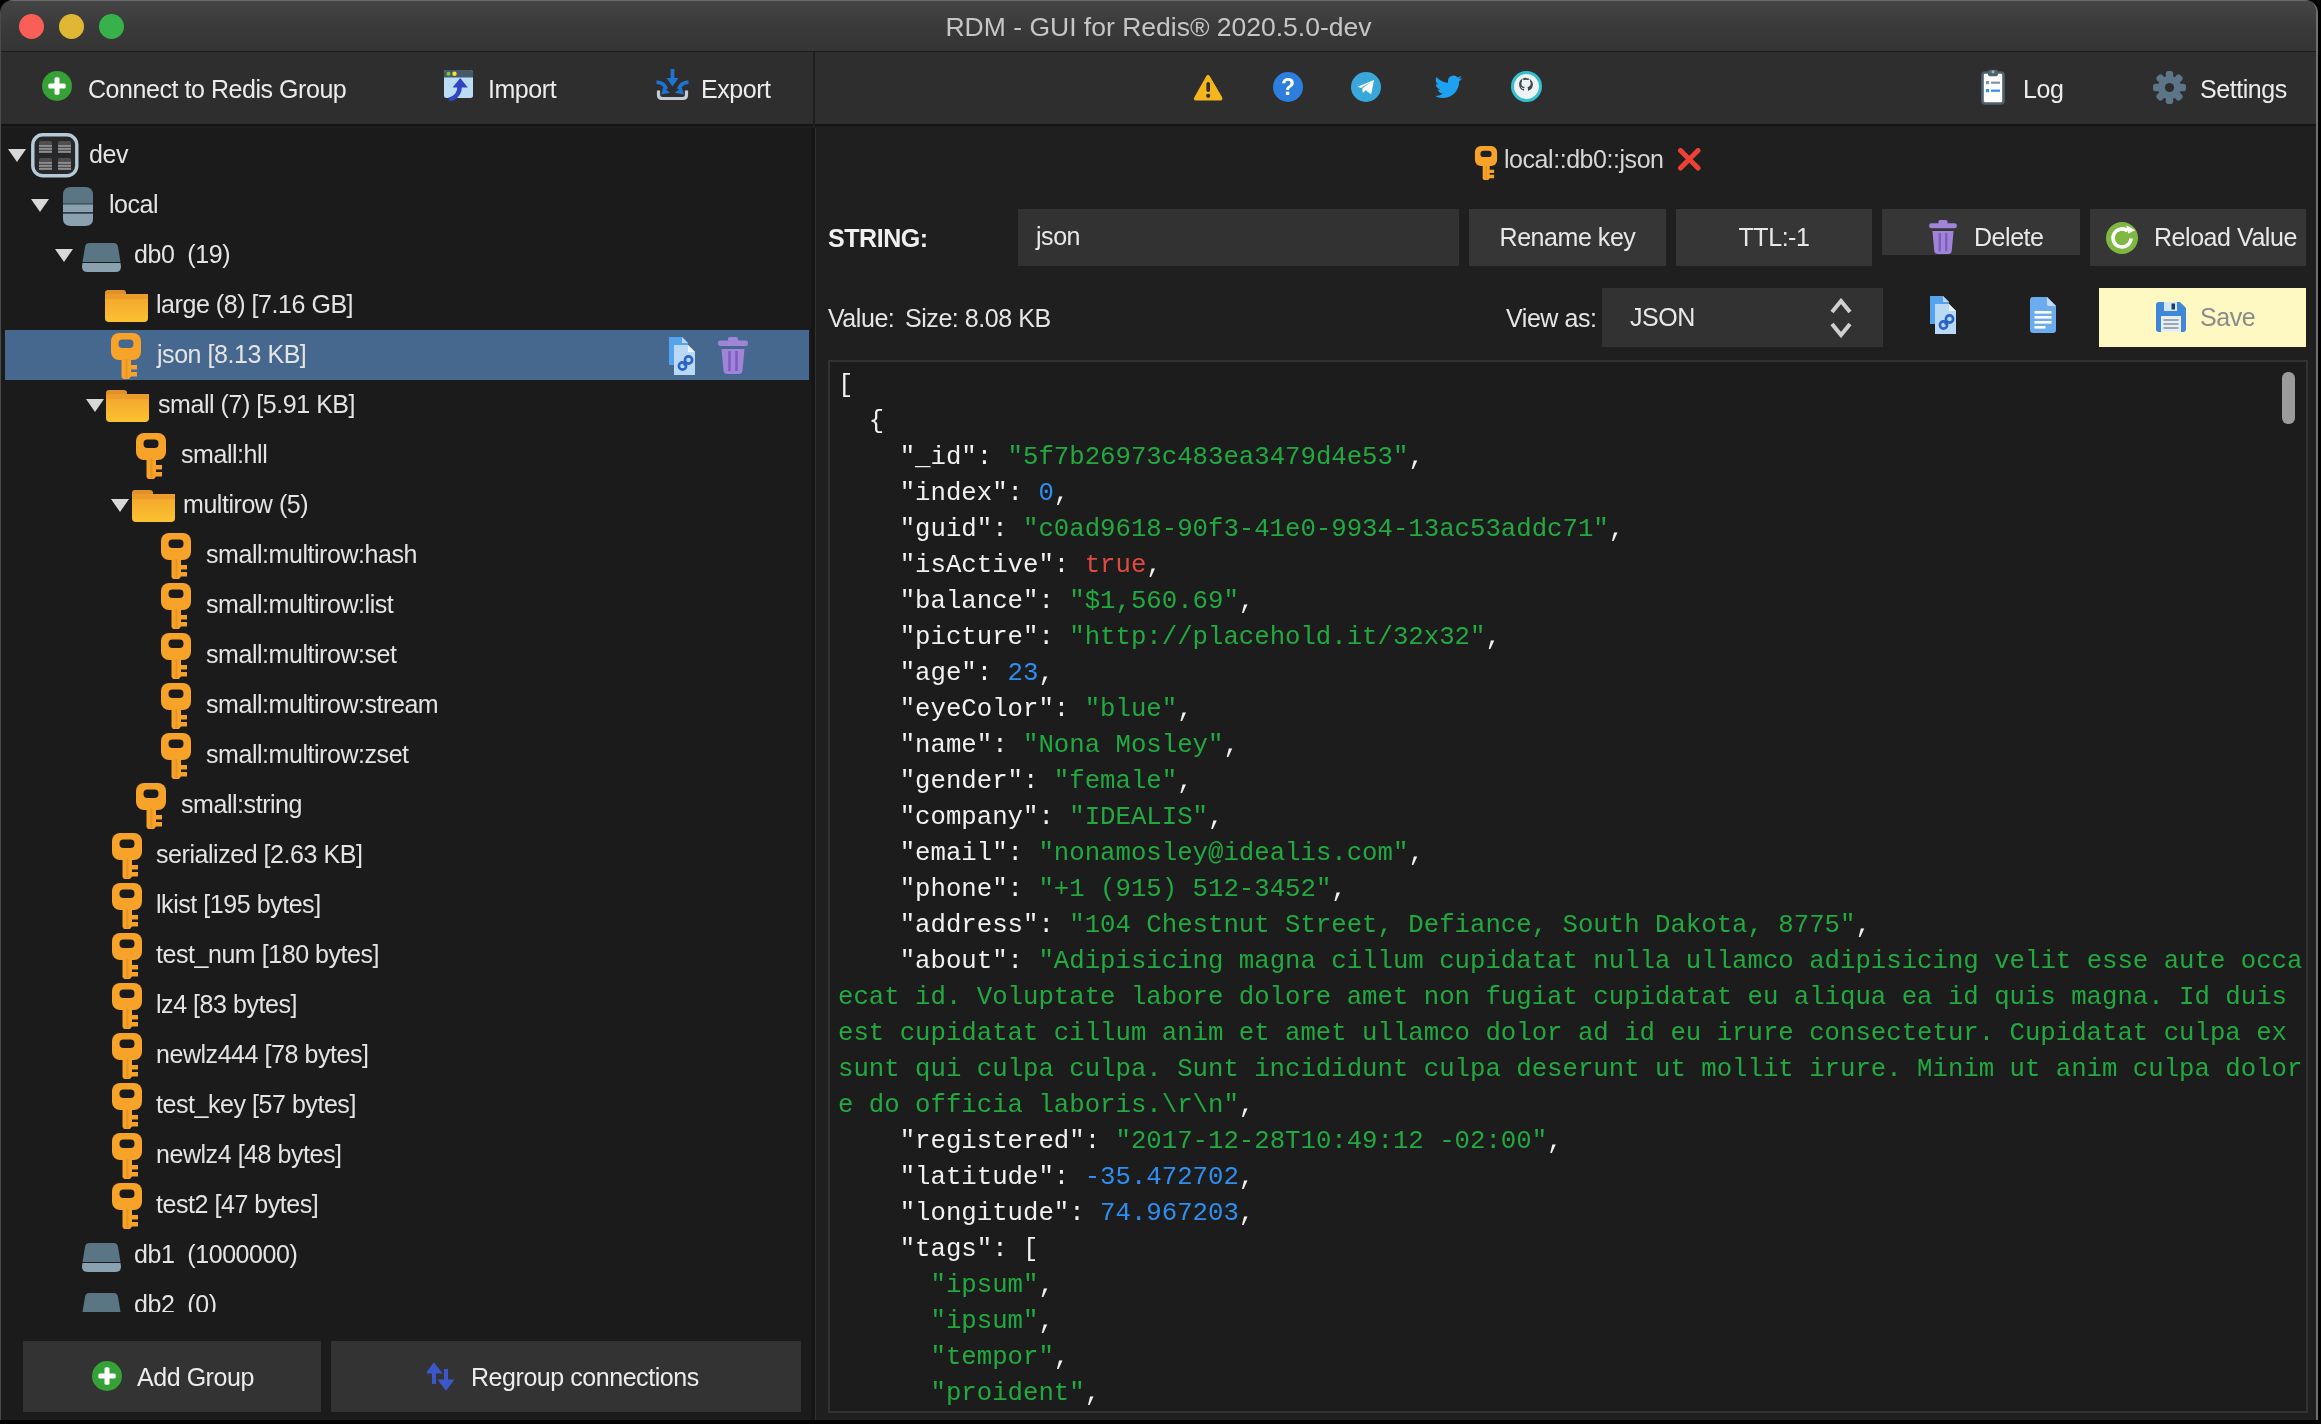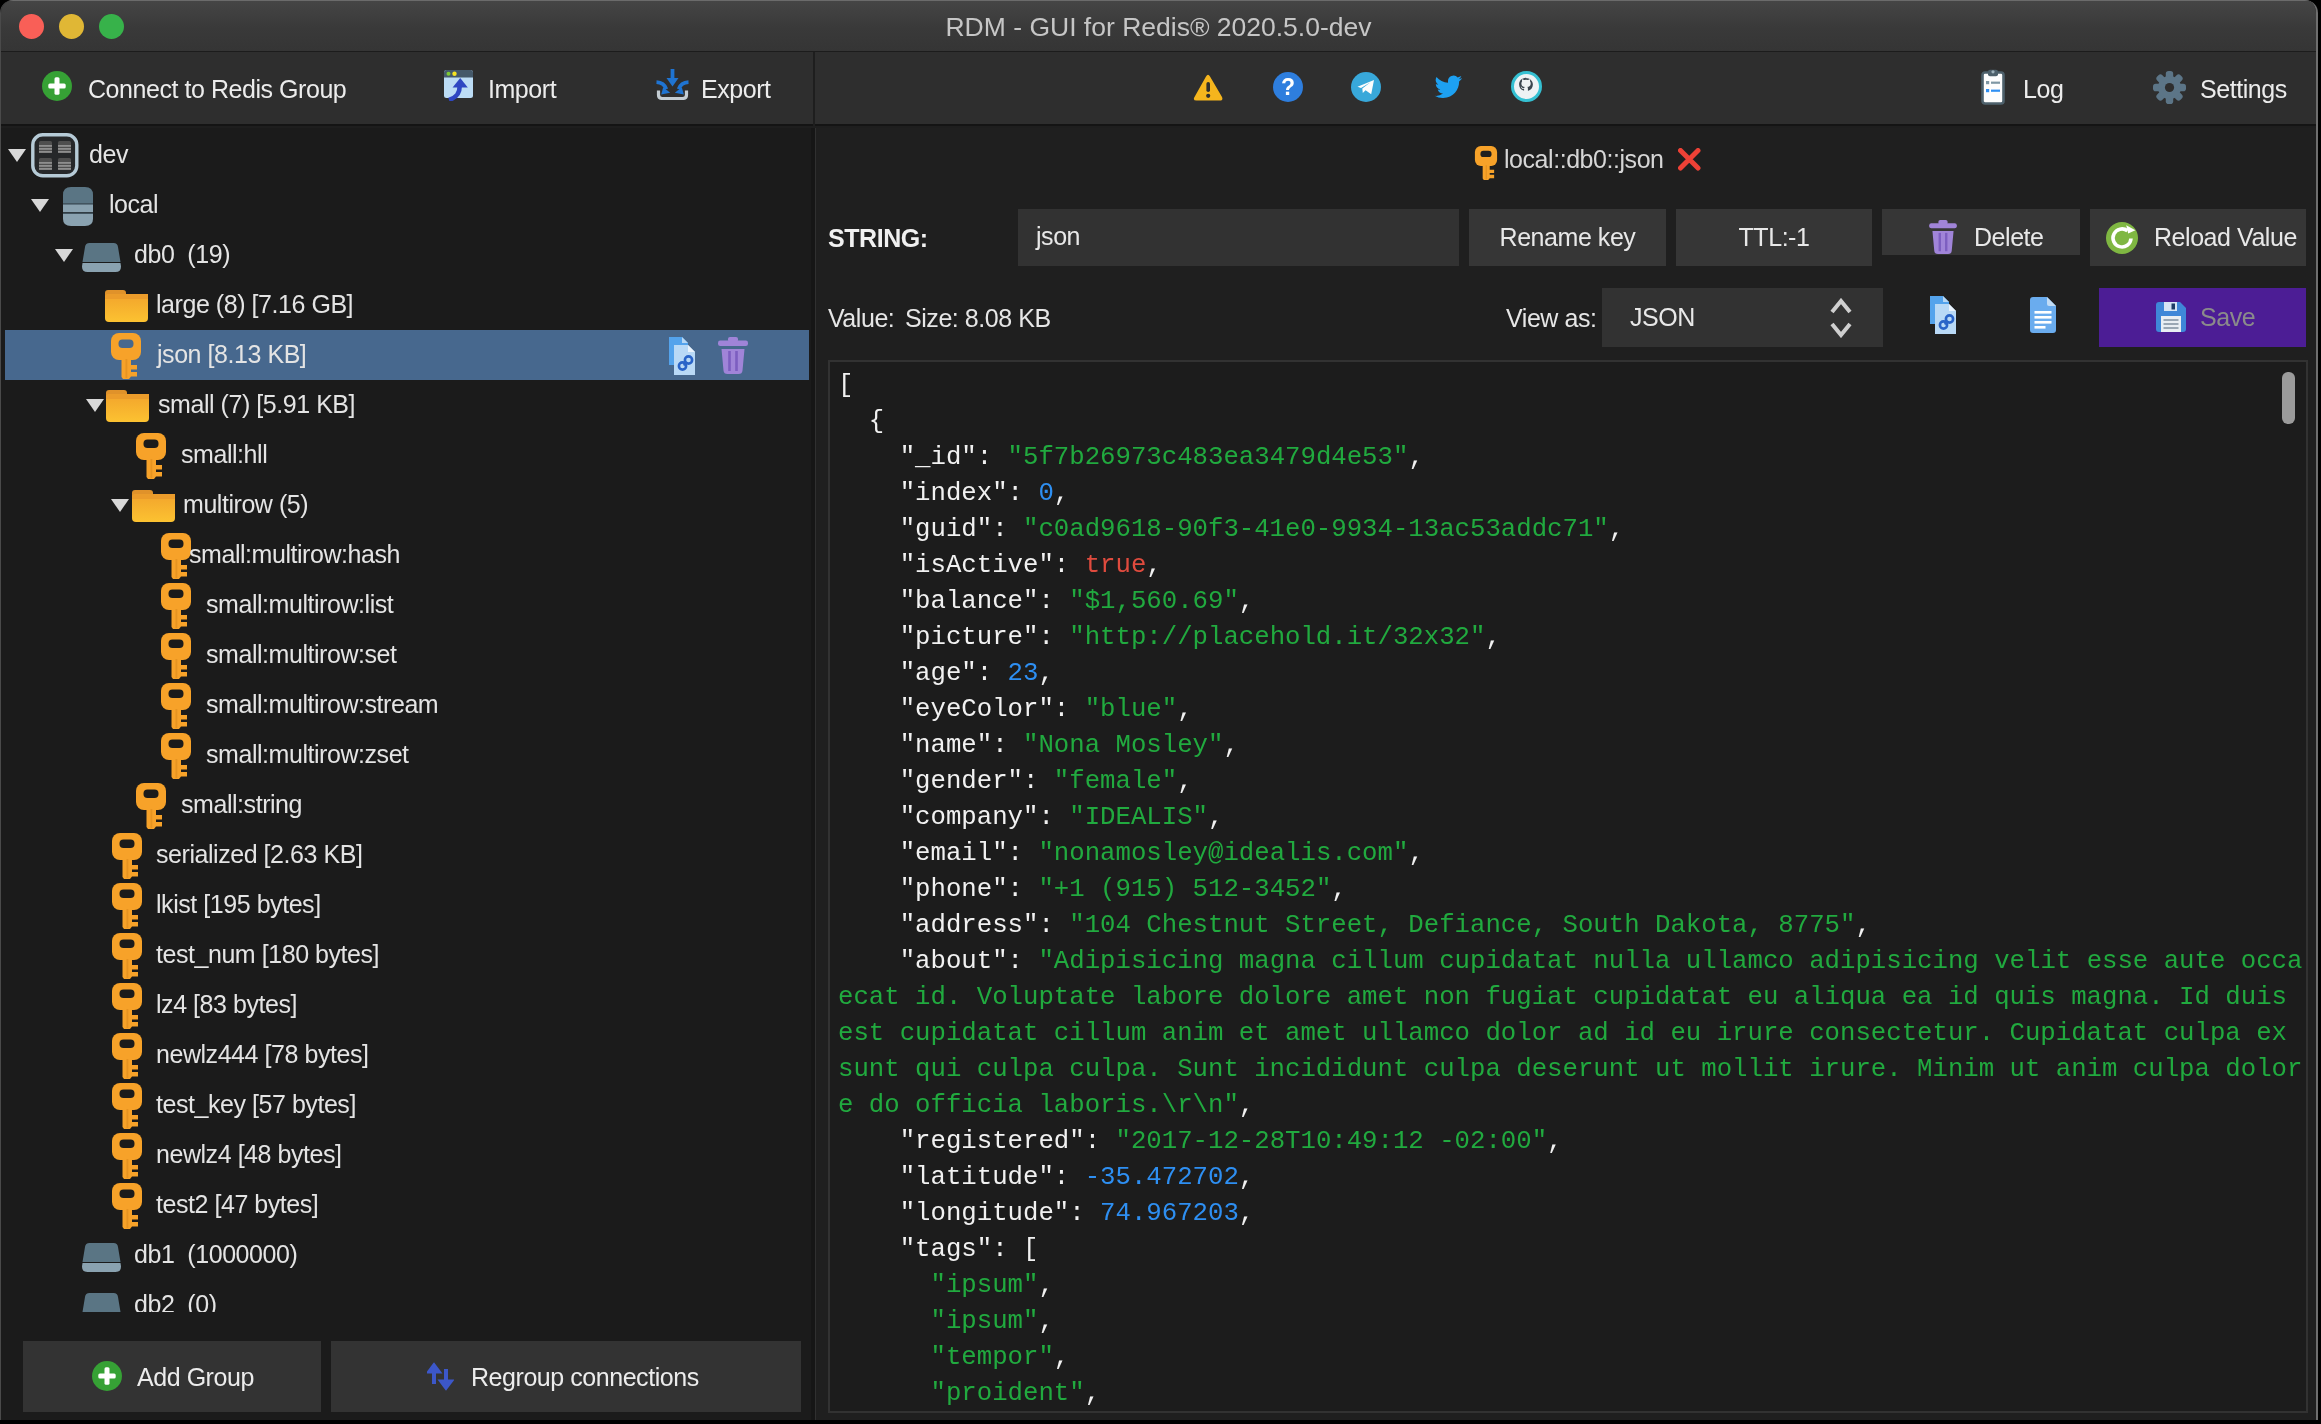--- a/index.html
+++ b/index.html
@@ -235,21 +235,21 @@
           </svg>
           <span class="ttext" style="left:182px">multirow (5)</span>
         </div>
         <div class="trow" style="top:400px">
           <svg class="abs" style="left:159px;top:3px" width="32" height="46" viewBox="0 0 32 46">
             <rect x="1" y="0" width="30" height="27" rx="8" fill="#f7a229"></rect>
             <rect x="8.5" y="6.5" width="15" height="8.5" rx="4" fill="#1b1b1b"></rect>
             <path d="M11.5 26 h9.5 v6 h6 v4.5 h-6 v2.5 h6 v4.5 h-6 L19 46 h-6 l-1.5 -2 Z" fill="#f7a229"></path>
             <path d="M15.5 26 h1.8 v19 h-1.8 Z" fill="#d8871c" opacity=".55"></path>
           </svg>
-          <span class="ttext" style="left:188px">small:multirow:hash</span>
+          <span class="ttext" style="left:205px">small:multirow:hash</span>
         </div>
         <div class="trow" style="top:450px">
           <svg class="abs" style="left:159px;top:3px" width="32" height="46" viewBox="0 0 32 46">
             <rect x="1" y="0" width="30" height="27" rx="8" fill="#f7a229"></rect>
             <rect x="8.5" y="6.5" width="15" height="8.5" rx="4" fill="#1b1b1b"></rect>
             <path d="M11.5 26 h9.5 v6 h6 v4.5 h-6 v2.5 h6 v4.5 h-6 L19 46 h-6 l-1.5 -2 Z" fill="#f7a229"></path>
             <path d="M15.5 26 h1.8 v19 h-1.8 Z" fill="#d8871c" opacity=".55"></path>
           </svg>
           <span class="ttext" style="left:205px">small:multirow:list</span>
         </div>
@@ -451,21 +451,21 @@
         <rect x="17.8" y="26.2" width="5" height="2.6" rx="1.3" fill="#2a64c8" transform="rotate(-45 20.5 27.5)"></rect>
       </svg>
       <svg class="abs" style="left:2029px;top:169px" width="26" height="36" viewBox="0 0 26 36">
         <path d="M0 3 Q0 0 3 0 H17 L26 9 V33 Q26 36 23 36 H3 Q0 36 0 33 Z" fill="#6aacee"></path>
         <path d="M17 0 L26 9 H19 Q17 9 17 7 Z" fill="#c3ddf6"></path>
         <rect x="4.5" y="14" width="17" height="2.6" fill="#fff"></rect>
         <rect x="4.5" y="19" width="17" height="2.6" fill="#fff"></rect>
         <rect x="4.5" y="24" width="17" height="2.6" fill="#fff"></rect>
         <rect x="4.5" y="29" width="11" height="2.6" fill="#fff"></rect>
       </svg>
-      <div class="abs" style="left:2098px;top:160px;width:207px;height:59px;background:#4c1d95">
+      <div class="abs" style="left:2098px;top:160px;width:207px;height:59px;background:#fef9c3">
         <svg class="abs" style="left:57px;top:14px" width="30" height="30" viewBox="0 0 30 30">
           <path d="M0 3 Q0 0 3 0 H24 L30 6 V27 Q30 30 27 30 H3 Q0 30 0 27 Z" fill="#3f87d8"></path>
           <rect x="8" y="0" width="13" height="9" fill="#d7e6f4"></rect>
           <rect x="15.5" y="1.5" width="3.5" height="6" fill="#1d3d66"></rect>
           <rect x="5" y="14" width="20" height="16" fill="#e9eef3"></rect>
           <rect x="7.5" y="17" width="15" height="2" fill="#9aa7b4"></rect>
           <rect x="7.5" y="21" width="15" height="2" fill="#9aa7b4"></rect>
           <rect x="7.5" y="25" width="15" height="2" fill="#9aa7b4"></rect>
         </svg>
         <span style="position:absolute;left:101px;top:15px;font-size:25px;letter-spacing:-.45px;color:#8b8b8b">Save</span>

